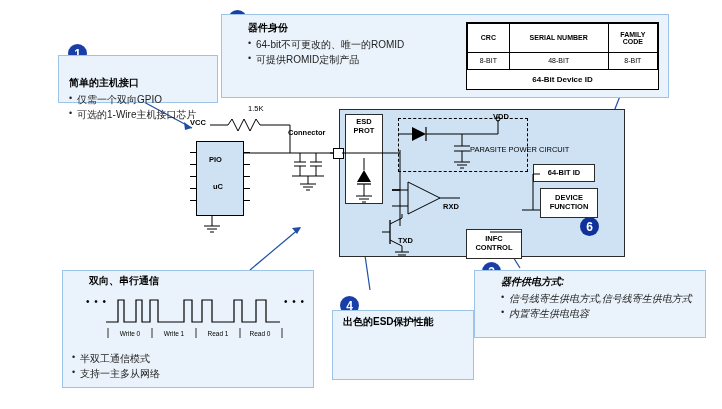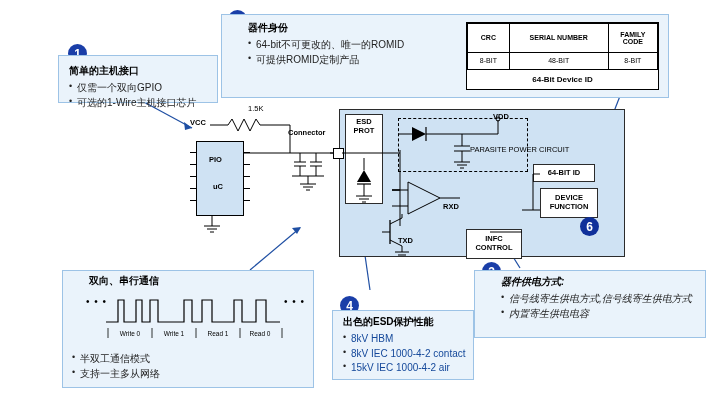--- a/index.html
+++ b/index.html
@@ -99,21 +99,21 @@
     <line x1="370" y1="290" x2="357" y2="200" stroke="#1f4fa3" stroke-width="1.2"></line>
     <polygon points="356,199 354,208 361,204" fill="#1f4fa3"></polygon>
 
     <line x1="620" y1="96" x2="592" y2="168" stroke="#1f4fa3" stroke-width="1.2"></line>
     <polygon points="591,170 598,164 591,161" fill="#1f4fa3"></polygon>
 
     <line x1="585" y1="223" x2="572" y2="205" stroke="#1f4fa3" stroke-width="1.2"></line>
   </svg>
 
   <div class="abs badge" style="left:68px;top:44px;">1</div>
-  <div class="abs callout" style="left:58px;top:55px;width:160px;height:48px;padding:8px 6px 2px 10px;">
+  <div class="abs callout" style="left:58px;top:55px;width:160px;height:48px;padding:20px 6px 2px 10px;">
     <div class="callout-title">简单的主机接口</div>
     <ul class="bullets">
       <li>仅需一个双向GPIO</li>
       <li>可选的1-Wire主机接口芯片</li>
     </ul>
   </div>
 
   <div class="abs badge" style="left:228px;top:10px;">5</div>
   <div class="abs callout" style="left:221px;top:14px;width:448px;height:84px;padding:6px 6px 2px 26px;">
     <div class="callout-title">器件身份</div>
@@ -309,25 +309,20 @@
   <div class="abs wavelbl" style="left:238px;top:330px;width:44px;">Read 0</div>
 
   <ul class="bullets abs" style="left:72px;top:352px;width:215px;">
     <li>半双工通信模式</li>
     <li>支持一主多从网络</li>
   </ul>
 
   <div class="abs badge" style="left:340px;top:296px;">4</div>
   <div class="abs callout" style="left:332px;top:310px;width:142px;height:70px;padding:4px 6px 2px 10px;">
     <div class="callout-title">出色的ESD保护性能</div>
-    <ul class="bullets blue">
-      <li>8kV HBM</li>
-      <li>8kV IEC 1000-4-2 contact</li>
-      <li>15kV IEC 1000-4-2 air</li>
-    </ul>
   </div>
 
   <div class="abs badge" style="left:482px;top:262px;">3</div>
   <div class="abs callout" style="left:474px;top:270px;width:232px;height:68px;padding:4px 6px 2px 26px;font-style:italic;">
     <div class="callout-title">器件供电方式:</div>
     <ul class="bullets">
       <li>信号线寄生供电方式,信号线寄生供电方式</li>
       <li>内置寄生供电电容</li>
     </ul>
   </div>

